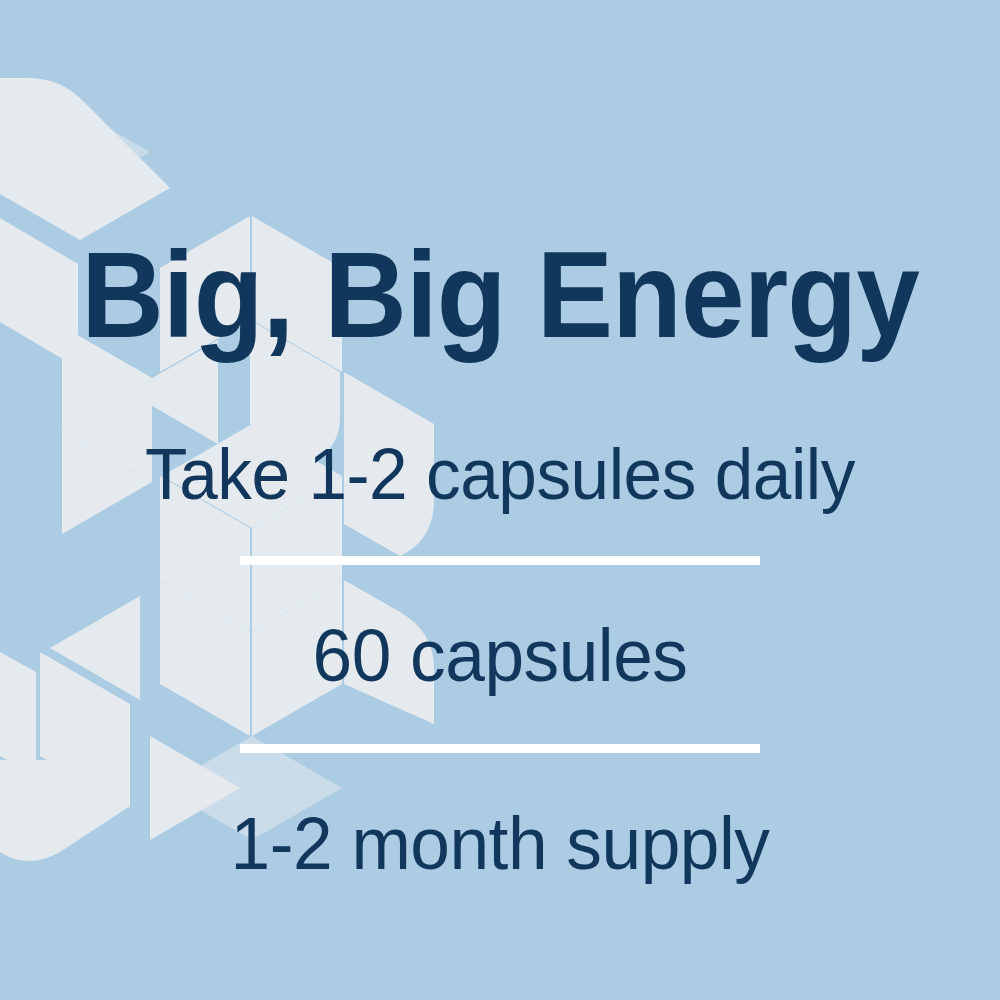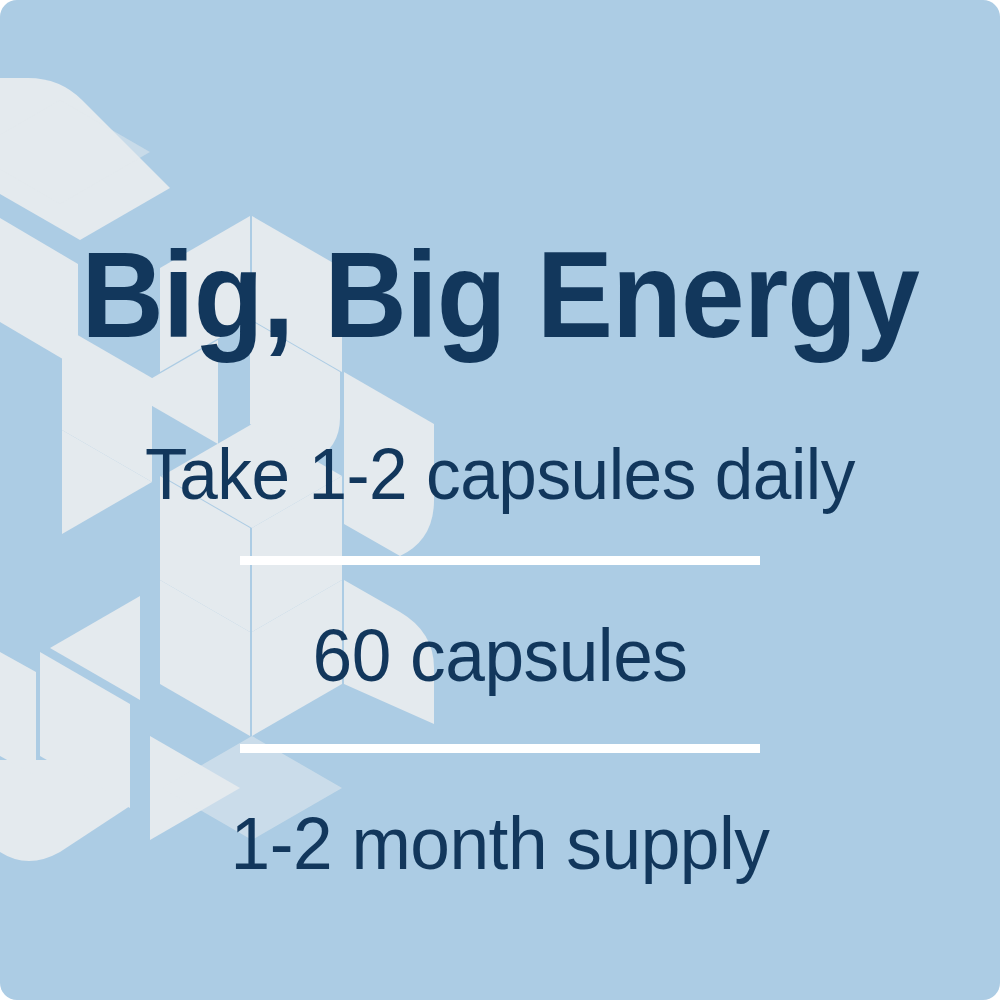--- a/index.html
+++ b/index.html
@@ -8,21 +8,20 @@
     padding: 0;
     background: #ffffff;
   }
   #poster {
     position: relative;
     width: 1000px;
     height: 1000px;
     overflow: hidden;
     background: #ACCCE4;
     font-family: "Liberation Sans", "DejaVu Sans", sans-serif;
-    border-radius: 17px;
     -webkit-font-smoothing: antialiased;
   }
 
   
   #bg-pattern {
     position: absolute;
     left: 0;
     top: 0;
     width: 1000px;
     height: 1000px;

